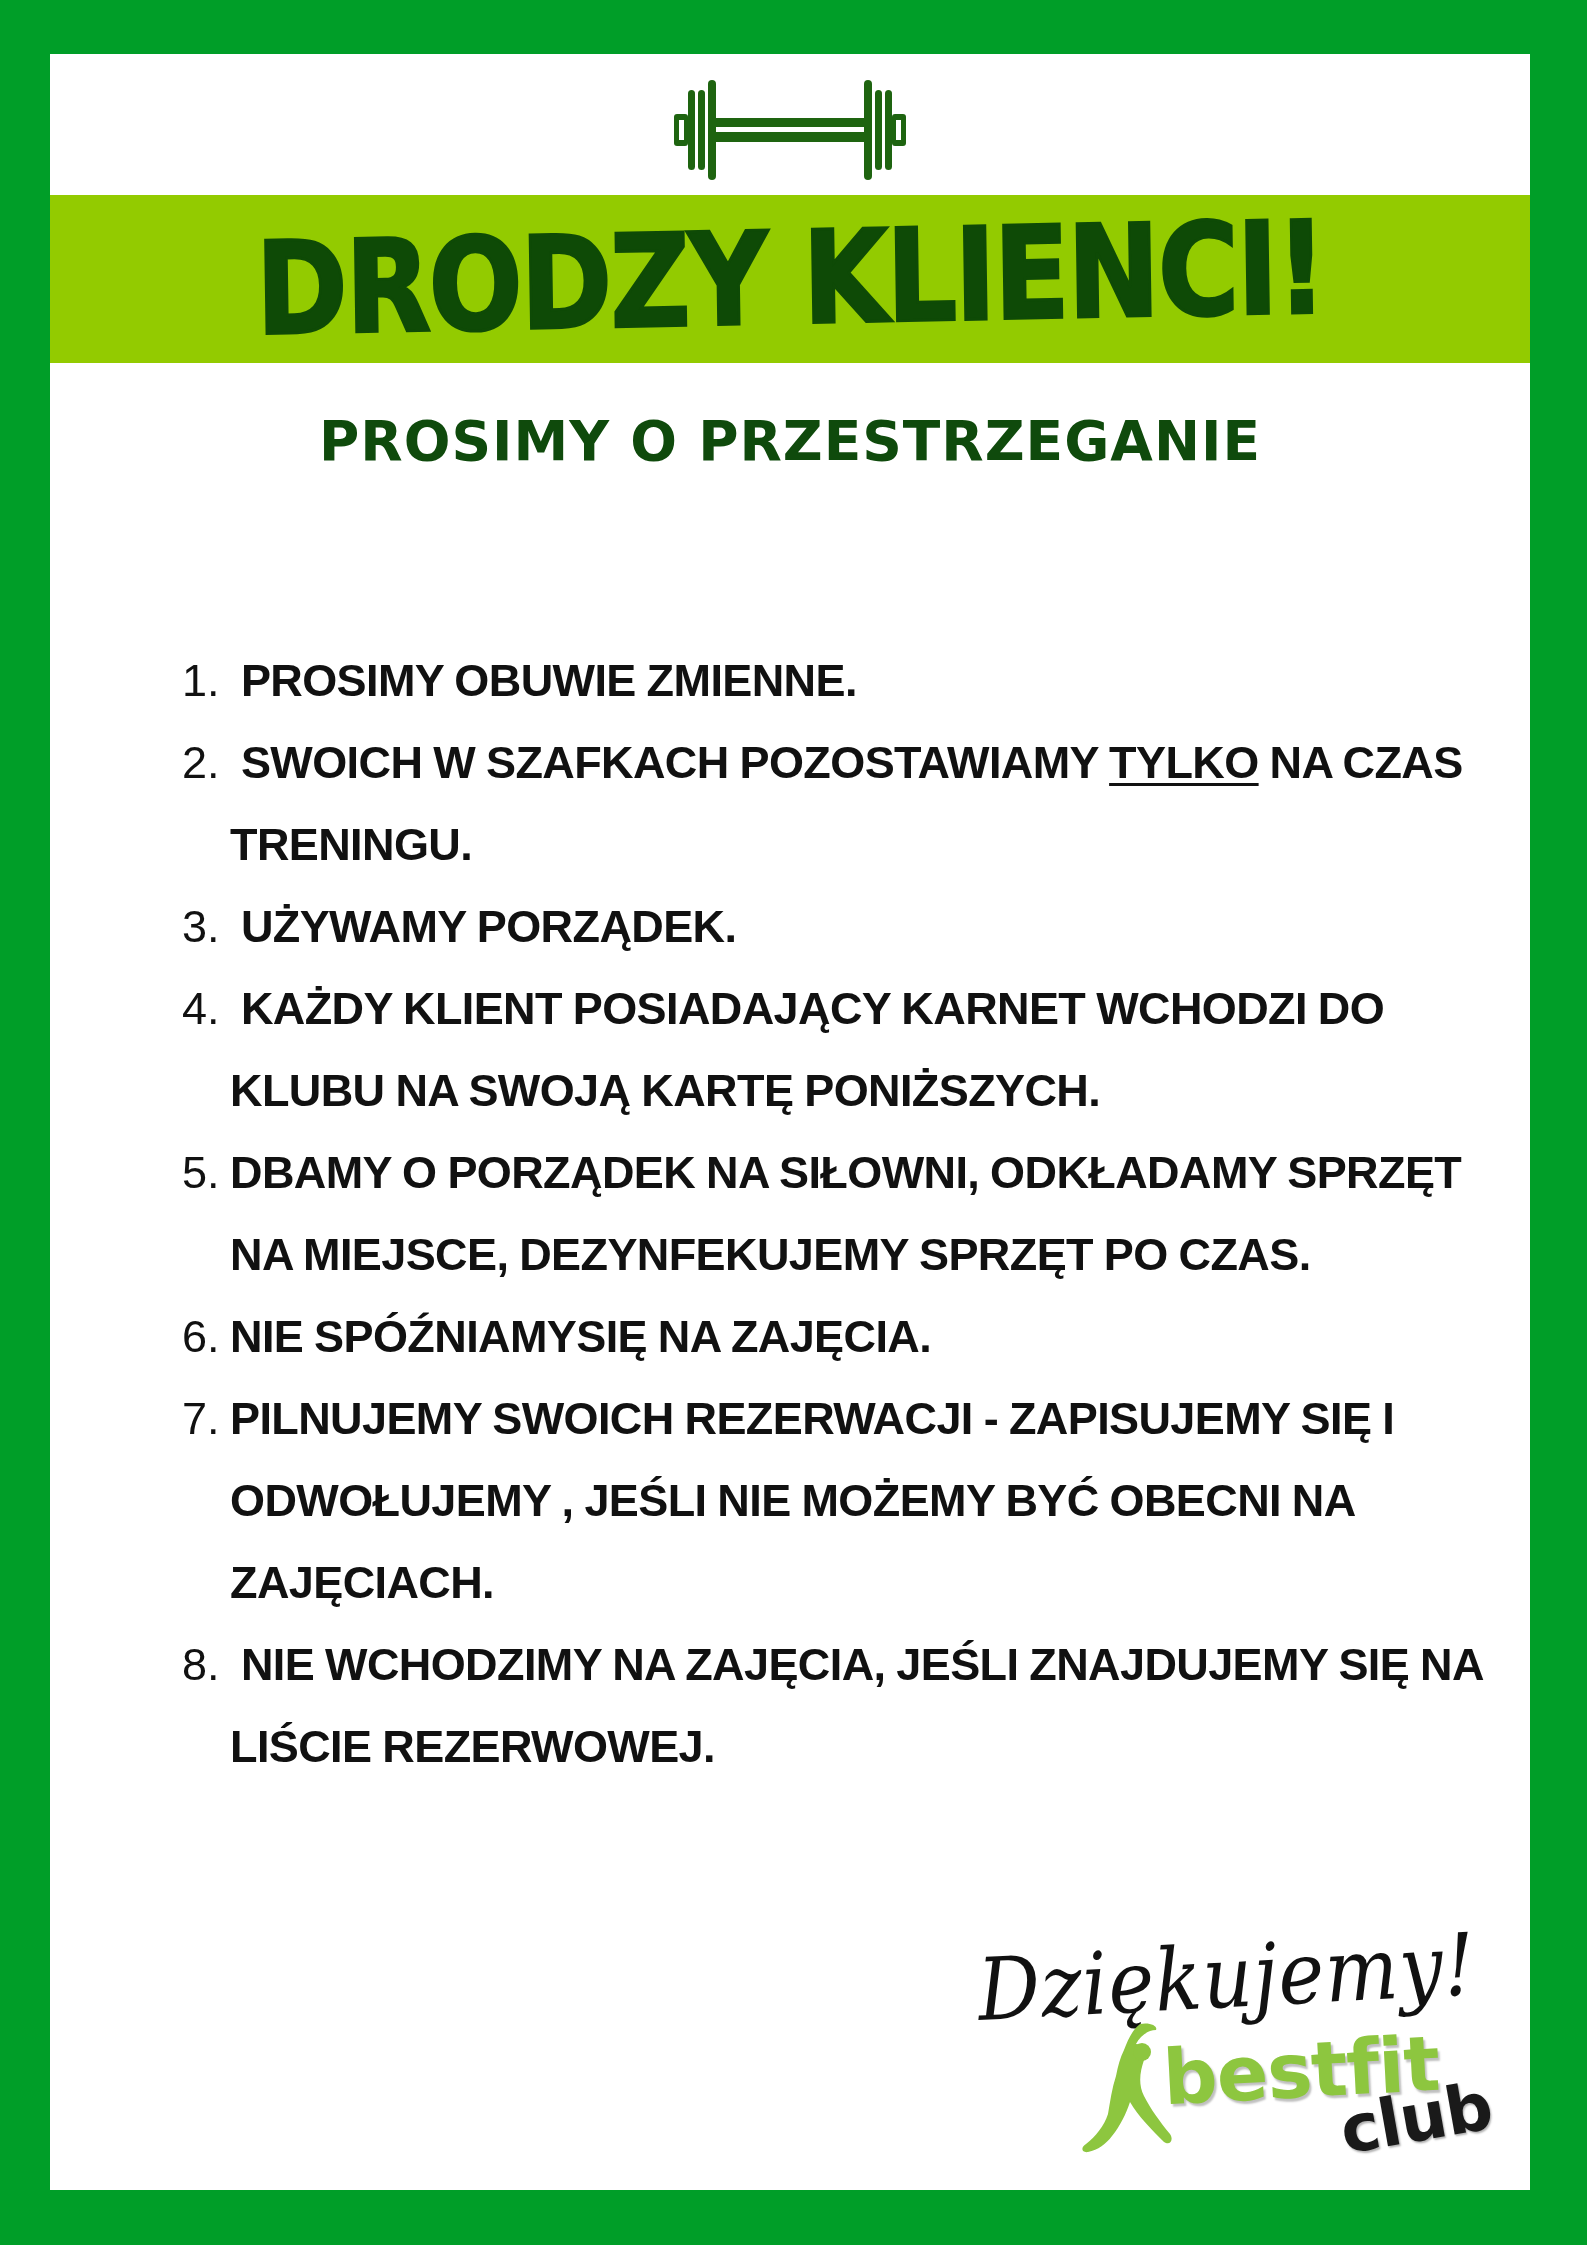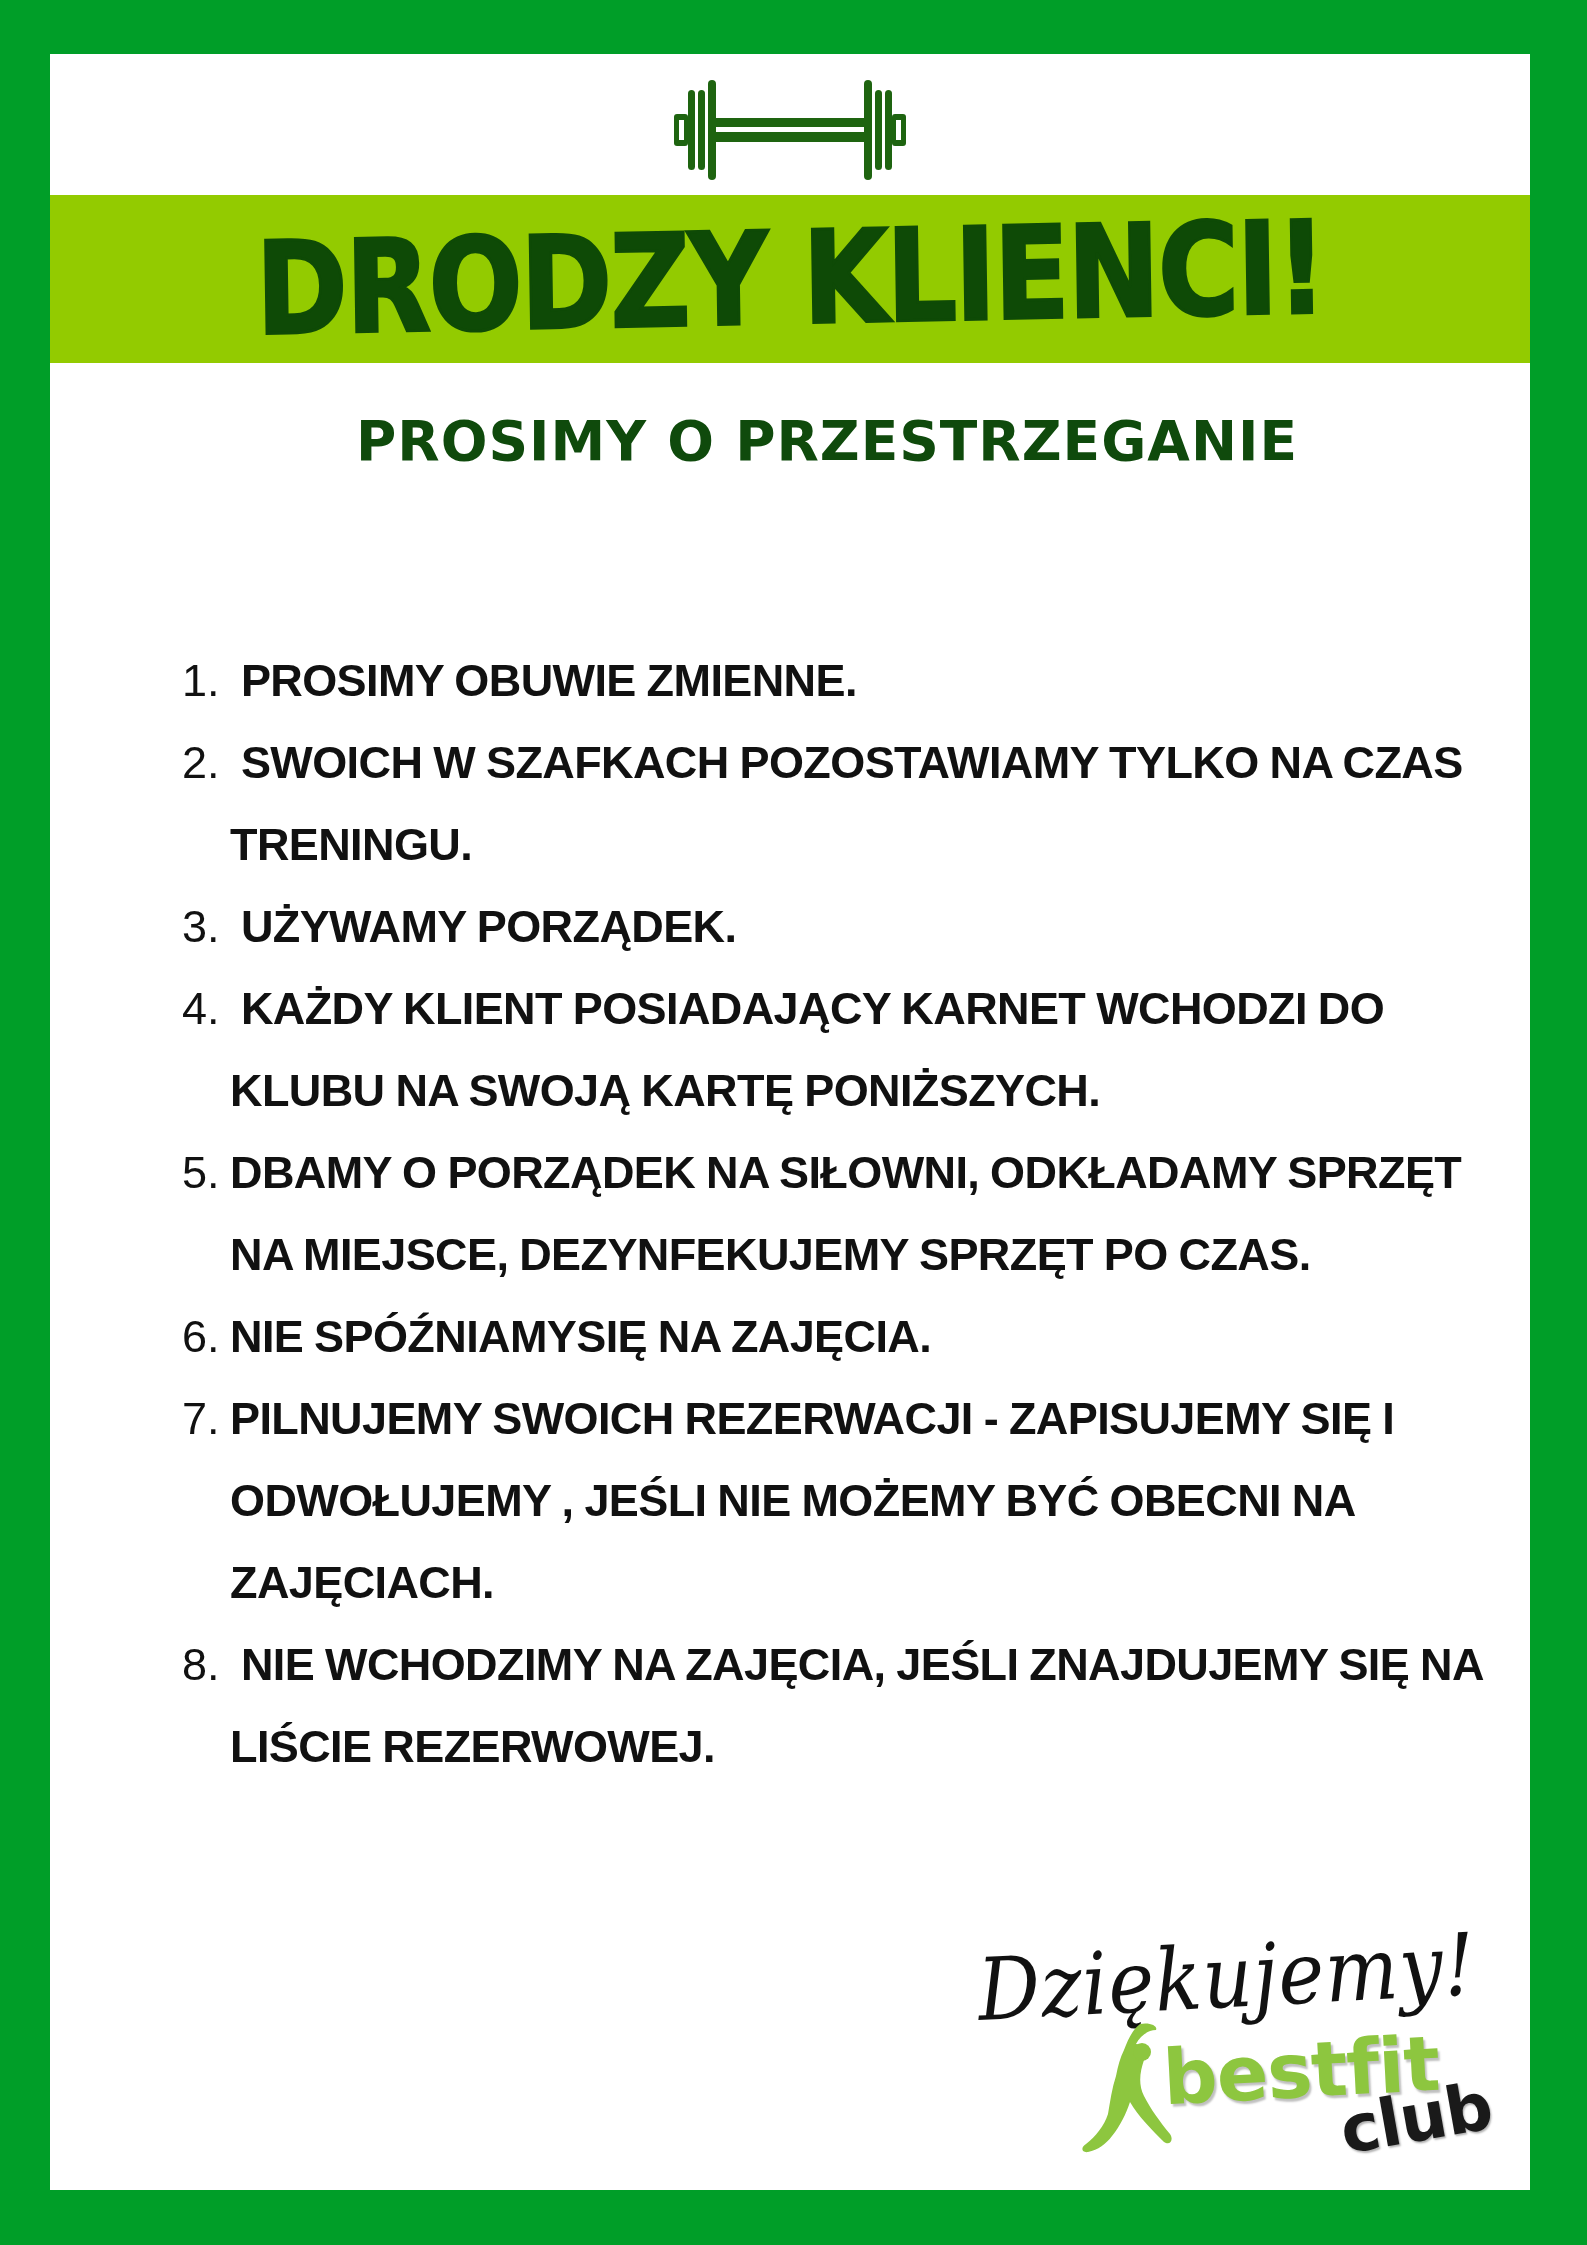--- a/index.html
+++ b/index.html
@@ -49,21 +49,20 @@
       position: absolute;
       left: 0; top: 340px;
       width: 1480px;
       text-align: center;
       color: #0F4A0C;
       font-family: "DejaVu Sans", sans-serif;
       font-weight: bold;
       font-size: 55px;
       line-height: 95px;
       letter-spacing: 1px;
-      padding-left: 37px;
     }
     .subtitle div { white-space: nowrap; }
     .rules {
       position: absolute;
       left: 132px; top: 586px;
       width: 1330px;
       margin: 0; padding: 0;
       list-style: none;
       font-family: "Liberation Sans", sans-serif;
       color: #111111;
@@ -77,21 +76,21 @@
       letter-spacing: -0.6px;
       word-spacing: -1px;
     }
     .rule .num {
       position: absolute;
       left: 0; top: 0;
       font-weight: normal;
       letter-spacing: 0;
     }
     .rule .txt { white-space: pre-wrap; display: block; }
-    .rule .u { text-decoration-thickness: 3px; text-underline-offset: 5px; }
+    .rule .u { text-decoration: underline; text-decoration-thickness: 3px; text-underline-offset: 5px; }
     .thanks {
       position: absolute;
       right: 55px; top: 1860px;
       font-family: "DejaVu Serif", serif;
       font-style: italic;
       font-size: 86px;
       color: #111111;
       letter-spacing: 1px;
       transform: rotate(-3deg) scaleX(0.9);
       transform-origin: right center;

